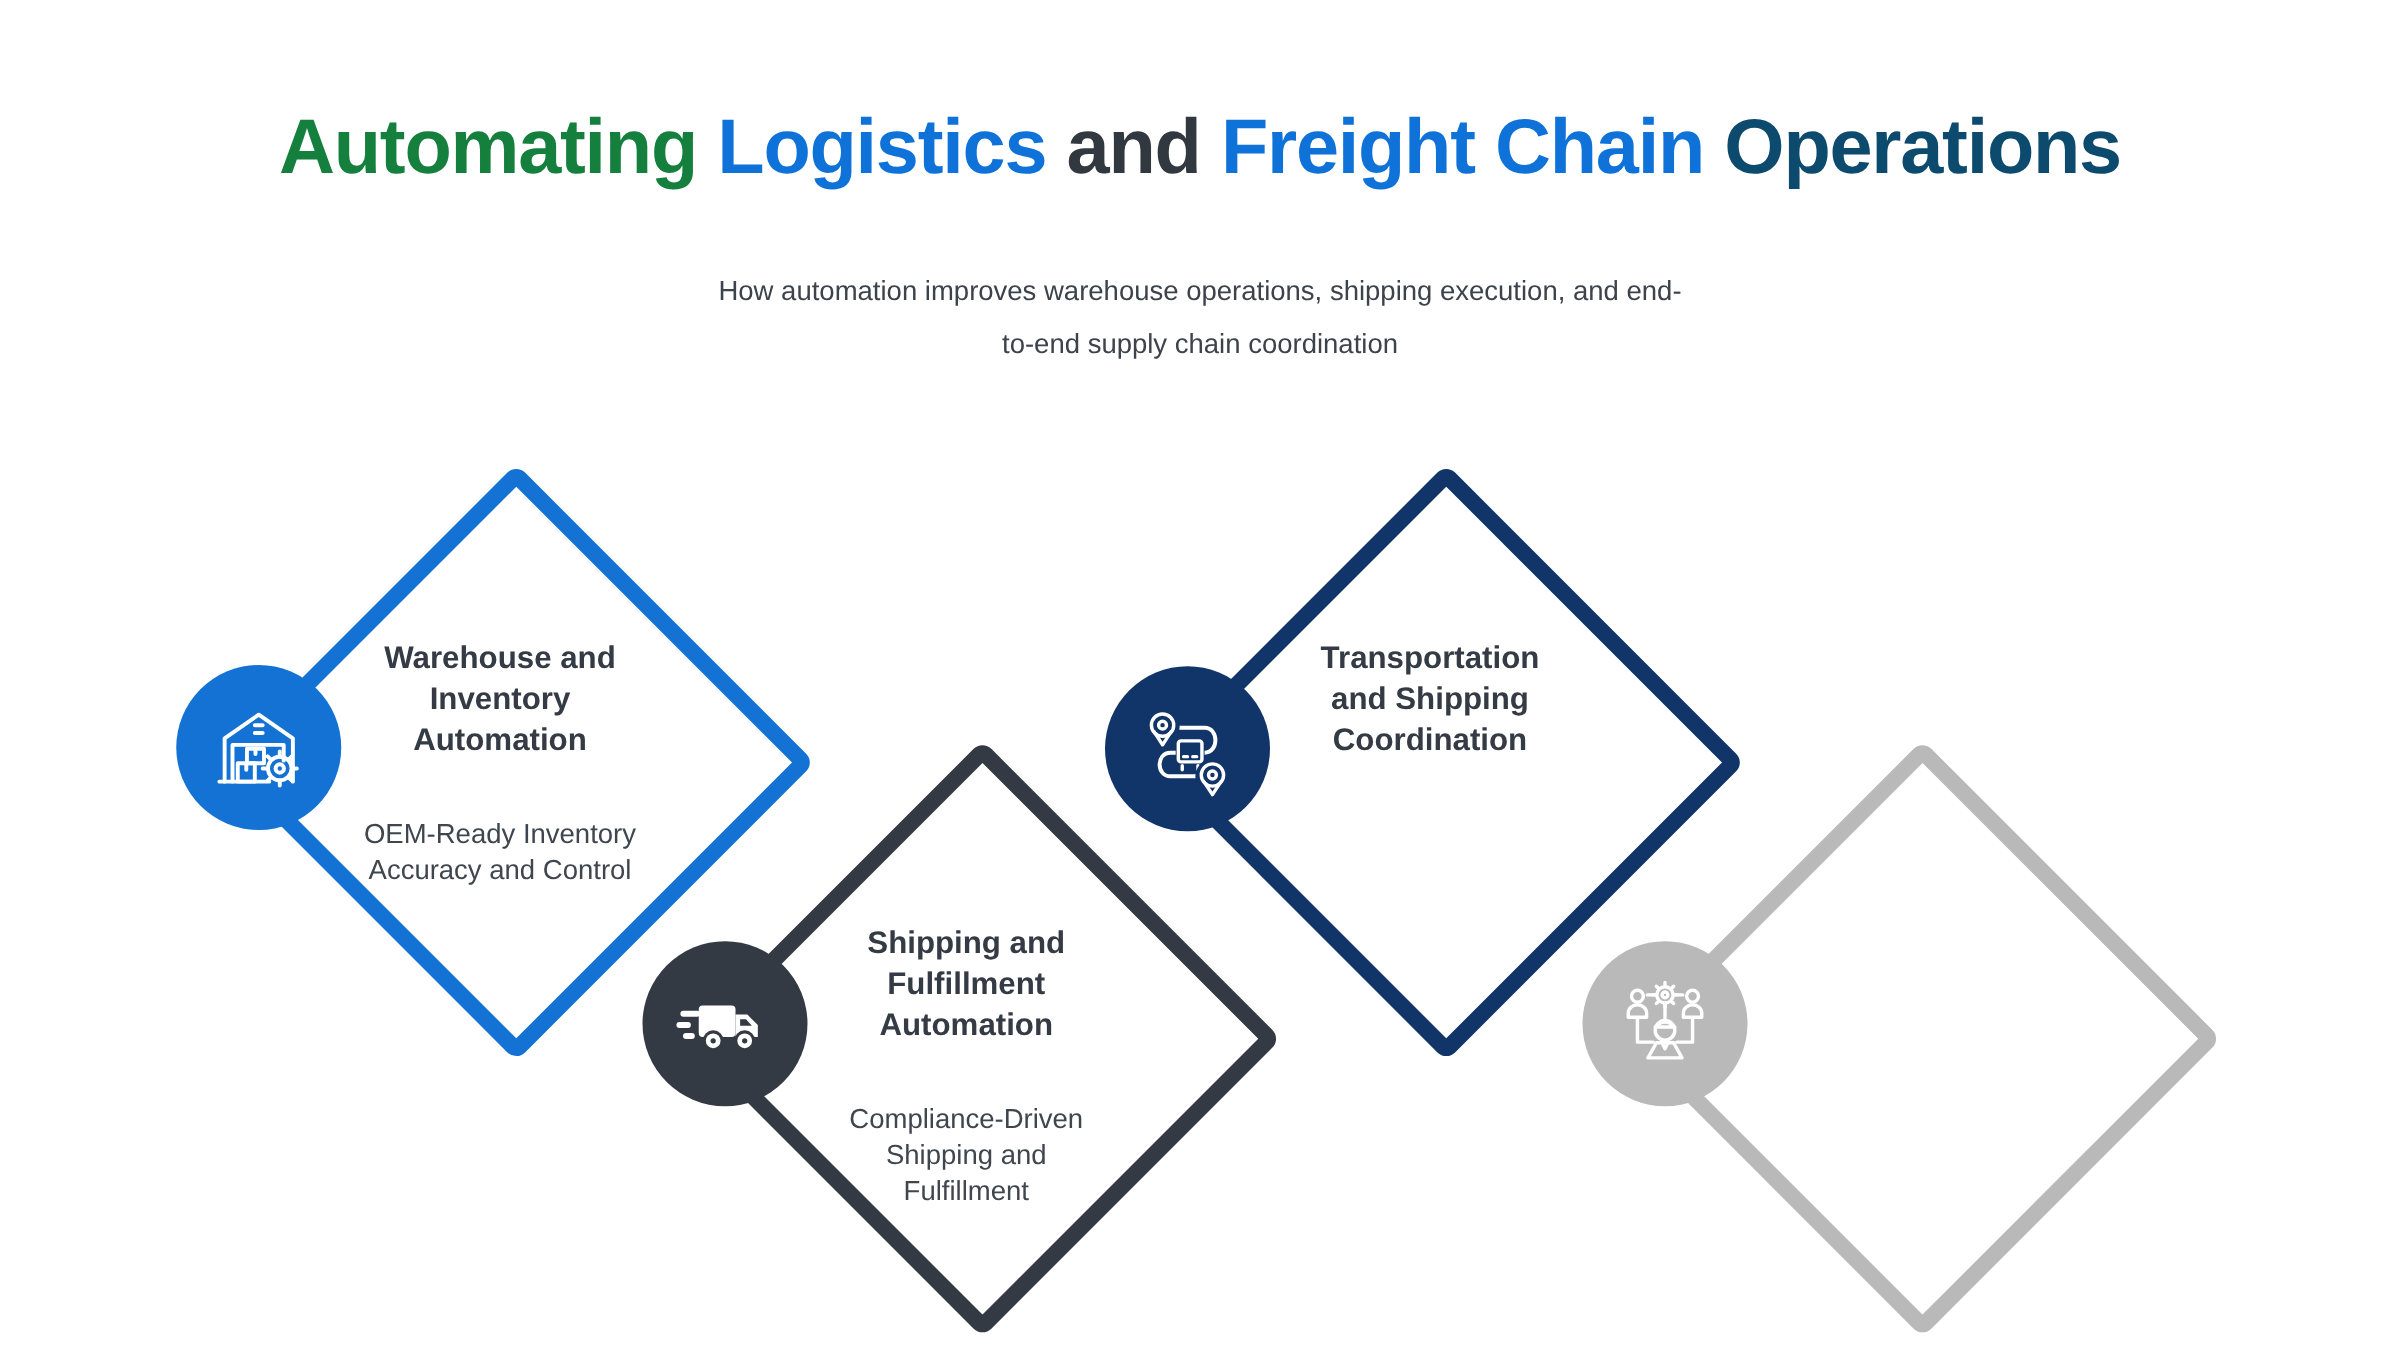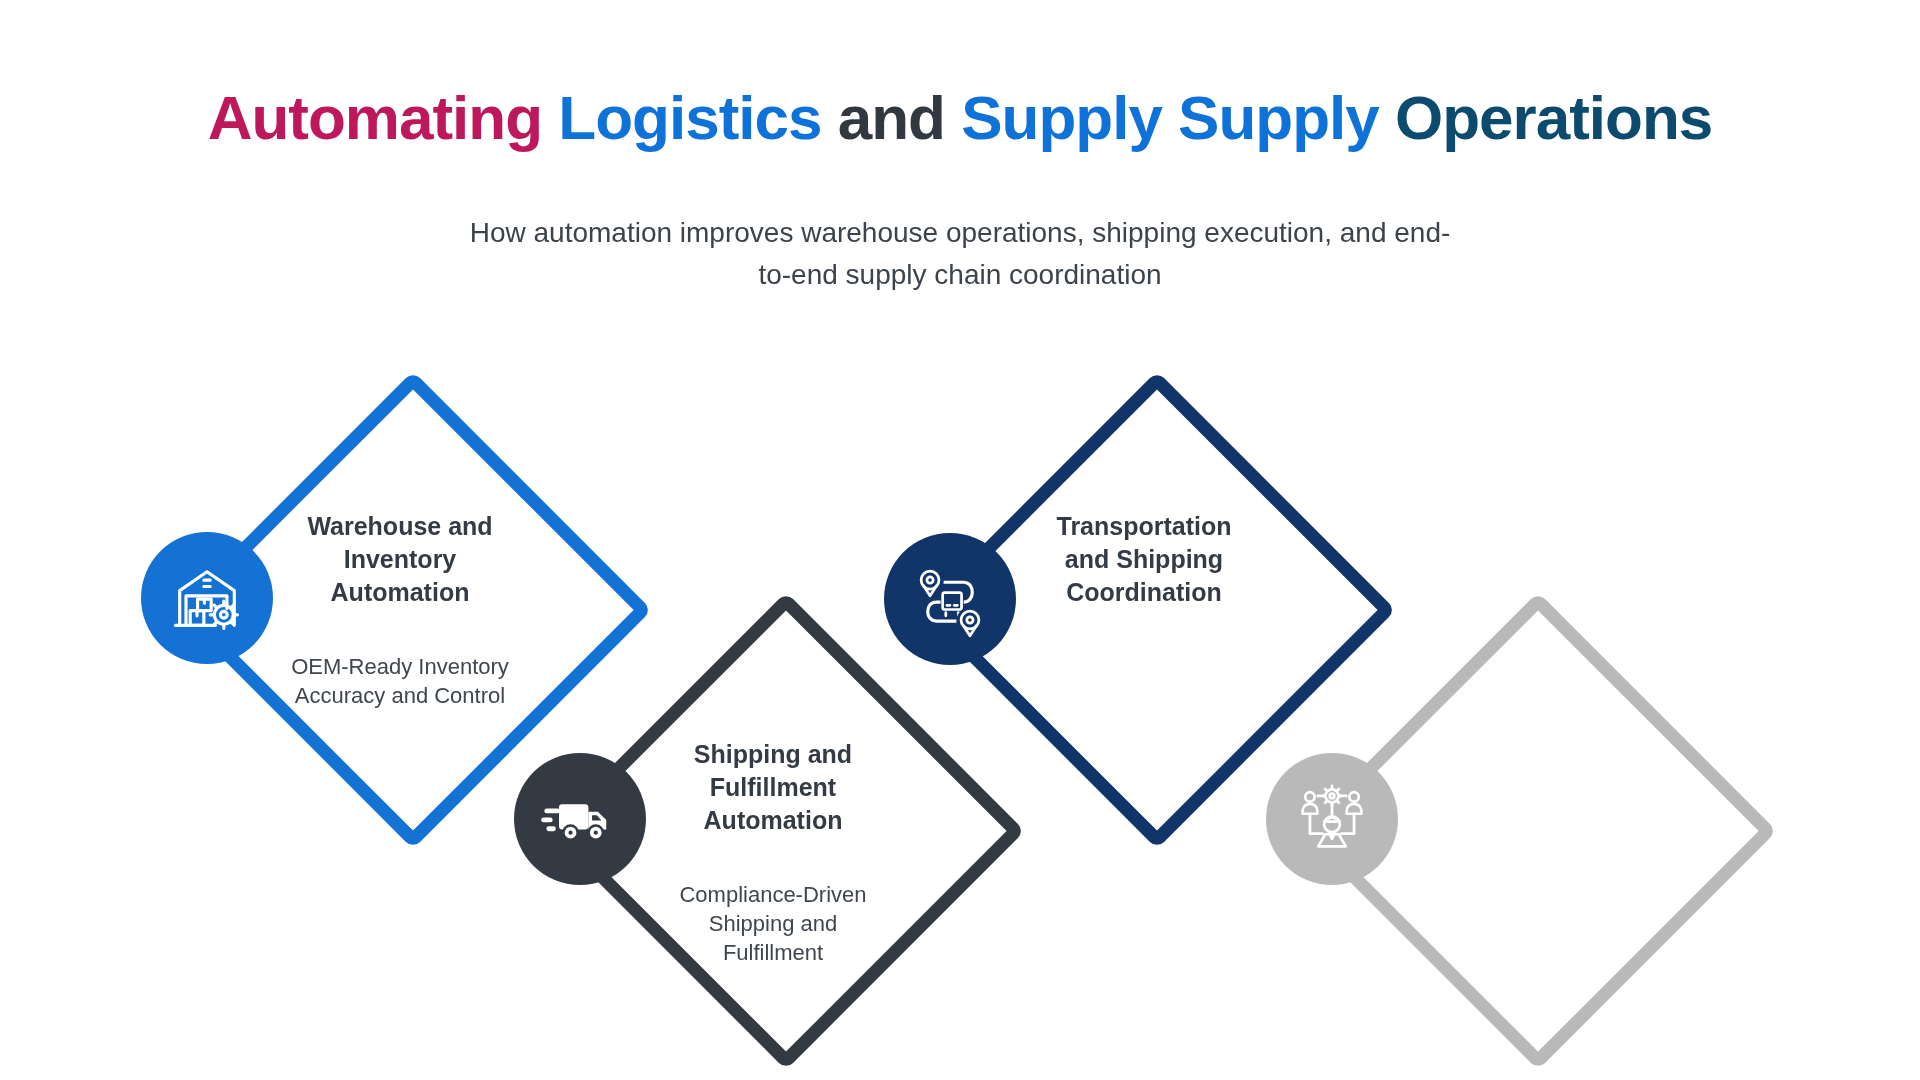--- a/index.html
+++ b/index.html
@@ -9,21 +9,21 @@
   }
   .stage{position:absolute;inset:0;}
   
   .main-title{
     position:absolute;left:0;top:82px;width:1920px;margin:0;
     text-align:center;font-size:62px;font-weight:700;letter-spacing:-1px;
     white-space:nowrap;
   }
   .main-subtitle{
     position:absolute;left:0;top:212px;width:1920px;margin:0;
-    text-align:center;font-size:28px;line-height:42px;font-weight:400;
+    text-align:center;font-size:22px;line-height:42px;font-weight:400;
     white-space:pre-line;
   }
   
   .card{position:absolute;inset:0;}
   .diamond{
     position:absolute;width:312px;height:312px;box-sizing:content-box;
     border:13px solid var(--accent);border-radius:10px;
     transform:rotate(45deg);background:transparent;
   }
   .icon-circle{
@@ -46,21 +46,21 @@
   .ln{stroke:#fff;stroke-width:3;fill:none;stroke-linecap:round;stroke-linejoin:round;}
   .ln2{stroke:#fff;stroke-width:2.6;fill:none;stroke-linecap:round;stroke-linejoin:round;}
   .solid{fill:#fff;stroke:none;}
   .mask{fill:var(--accent);stroke:none;}
 </style>
 </head>
 <body>
 
 <div class="stage">
 
-  <h1 class="main-title"><span style="color: #be185d;">Automating </span><span style="color: rgb(15, 114, 216);">Logistics</span><span style="color: rgb(50, 56, 63);"> and </span><span style="color: rgb(15, 114, 216);">Supply Supply</span><span style="color: #0c4a6e;"> Operations</span></h1>
+  <h1 class="main-title"><span style="color: #15803d;">Automating </span><span style="color: rgb(15, 114, 216);">Logistics</span><span style="color: rgb(50, 56, 63);"> and </span><span style="color: rgb(15, 114, 216);">Freight Chain</span><span style="color: #0c4a6e;"> Operations</span></h1>
   <p class="main-subtitle" style="color: rgb(60, 67, 75);">How automation improves warehouse operations, shipping execution, and end-
 to-end supply chain coordination</p>
 
   <div class="card c1" style="--accent: #1372d4;">
     <div class="diamond"></div>
     <div class="icon-circle">
       <svg width="84" height="84" viewBox="0 0 80 80">
         <path class="ln" d="M10 66 H48"></path>
         <path class="ln" d="M14 66 V33 L40 15 L66 33 V66"></path>
         <path class="ln" d="M20 66 V38 H59 V50"></path>

